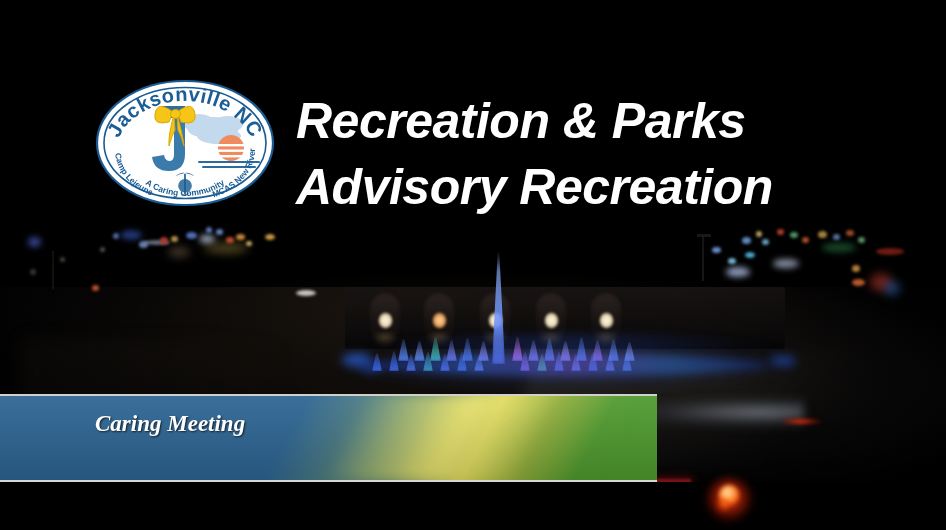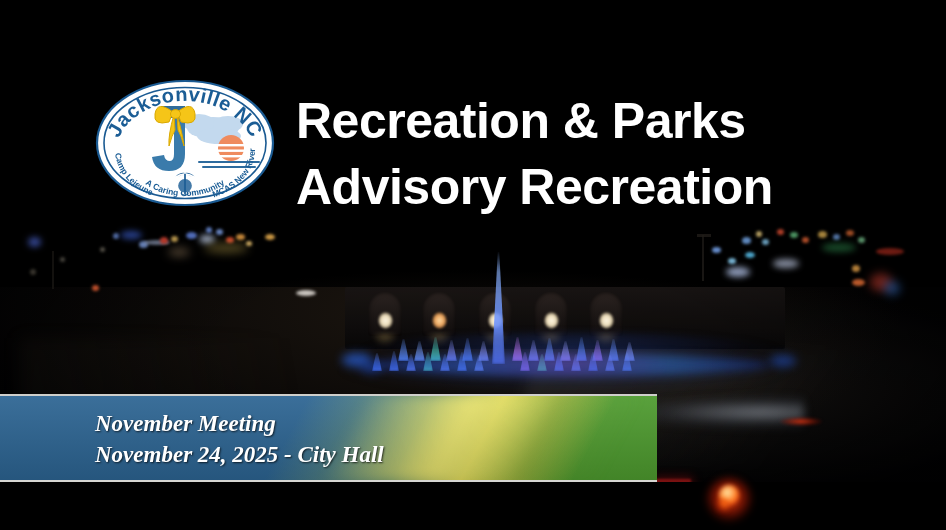--- a/index.html
+++ b/index.html
@@ -164,21 +164,21 @@
 
   .title-block{
     position:absolute;left:296px;top:88px;width:600px;
     color:#ffffff;
     font-weight:bold;
     font-size:50px;
     line-height:66px;
     letter-spacing:-.5px;
     text-shadow:0 1px 3px rgba(0,0,0,.9);
   }
-  .title-line{white-space:nowrap;}
+  .title-line{white-space:nowrap;font-style:italic;}
 
   
   .banner{
     position:absolute;left:0;top:394px;width:657px;height:88px;
     border-top:2px solid #cfcfcb;
     border-bottom:2px solid #d6d6d2;
     box-sizing:border-box;
     overflow:hidden;
     background:#2c6492;
   }
@@ -469,22 +469,21 @@
       <div class="title-line">Recreation &amp; Parks</div>
       <div class="title-line">Advisory Recreation</div>
     </div>
   </div>
 
   <div class="banner">
     <div class="banner-gradient"></div>
     <div class="banner-gradient2"></div>
     <div class="banner-shade"></div>
     <div class="banner-text">
-      <div>November Meeting</div>
-      <div>November 24, 2025 - City Hall</div>
+      <div>Caring Meeting</div>
     </div>
   </div>
 
   <div class="bottom-strip"></div>
   <div class="watermark">
     <div class="wm-glow"></div>
     <div class="wm-core"></div>
     <div class="wm-tail"></div>
   </div>
 

